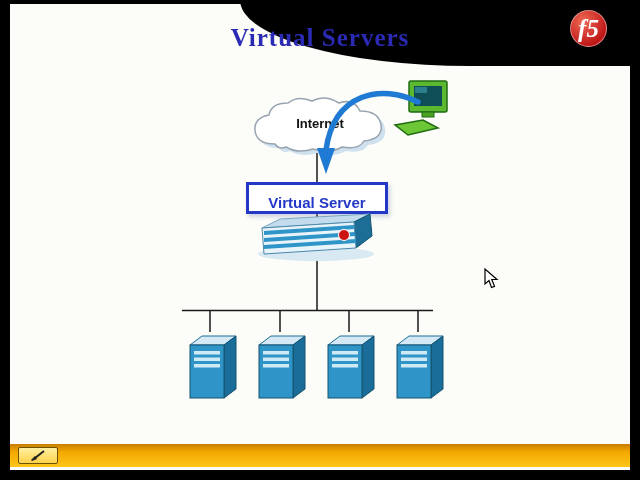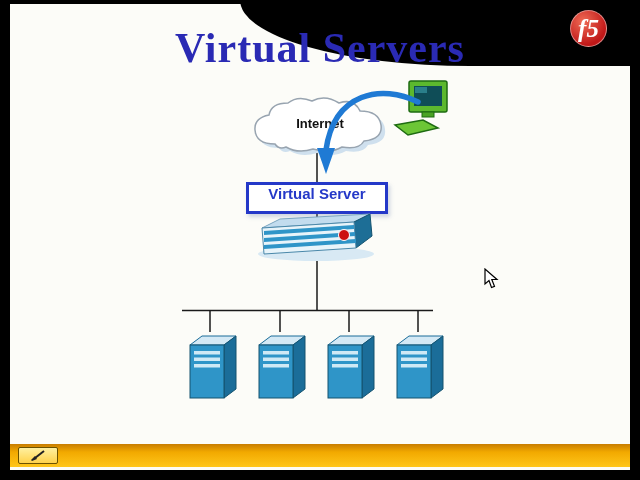--- a/index.html
+++ b/index.html
@@ -30,21 +30,21 @@
     font-family:"Liberation Serif", serif;
     font-style:italic; font-weight:bold; font-size:25px;
     display:flex; align-items:center; justify-content:center;
     z-index:6;
     box-sizing:border-box;
   }
   .slide-title {
     position:absolute; left:0; top:24px; width:640px;
     text-align:center;
     font-family:"Liberation Serif", serif;
-    font-size:42px; font-weight:bold;
+    font-size:25px; font-weight:bold;
     color:#2a2ab4;
     z-index:7;
     letter-spacing:1px;
   }
   .lines-svg {
     position:absolute; left:0; top:0; width:640px; height:480px;
     z-index:1; pointer-events:none;
   }
   .cloud {
     position:absolute; left:246px; top:92px; width:148px; height:66px;
@@ -54,21 +54,21 @@
     position:absolute; left:0; top:24px; width:100%;
     text-align:center; font-weight:bold; font-size:13px; color:#111;
   }
   .computer { position:absolute; left:392px; top:80px; width:60px; height:60px; z-index:4; }
   .arrow { position:absolute; left:298px; top:86px; width:140px; height:104px; z-index:4; }
   .vs-box {
     position:absolute; left:246px; top:182px; width:136px; height:26px;
     background:#fff;
     border:3px solid #2438c8;
     box-shadow:2px 3px 4px rgba(120,140,180,.35);
-    display:flex; align-items:flex-start; justify-content:center;
+    display:flex; align-items:flex-end; justify-content:center;
     font-size:15px; font-weight:bold; color:#2438c8;
     z-index:3; box-sizing:content-box;
   }
   .appliance { position:absolute; left:254px; top:210px; width:126px; height:52px; z-index:3; }
   .server { position:absolute; top:331px; width:54px; height:70px; z-index:3; }
   .server-1 { left:186px; } .server-2 { left:255px; }
   .server-3 { left:324px; } .server-4 { left:393px; }
   .toolbar {
     position:absolute; left:10px; top:444px; width:620px; height:23px;
     background:linear-gradient(180deg,#c87d00 0%, #f2a900 35%, #ffc61a 100%);

